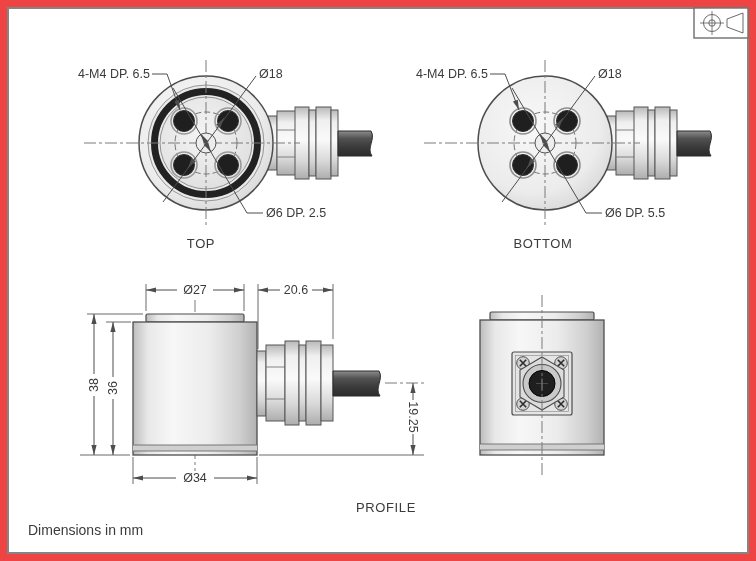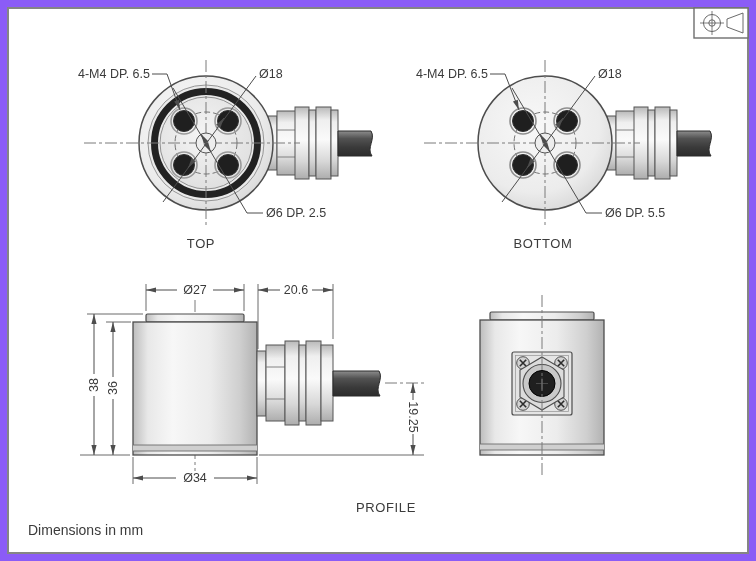--- a/index.html
+++ b/index.html
@@ -1,19 +1,19 @@
 <!DOCTYPE html>
 <html><head>
 <meta charset="utf-8">
 <style>
   html,body{margin:0;padding:0;background:#fff;}
   .page{
     position:relative;
     width:756px;height:561px;
-    background:#8b5cf6;
+    background:#ef4444;
     font-family:"Liberation Sans", sans-serif;
     overflow:hidden;
   }
   svg{display:block;}
   text{
     font-family:"Liberation Sans", sans-serif;
     fill:#3b3b3b;
   }
   .callout{font-size:12.5px;}
   .dimtext{font-size:12.5px;}

